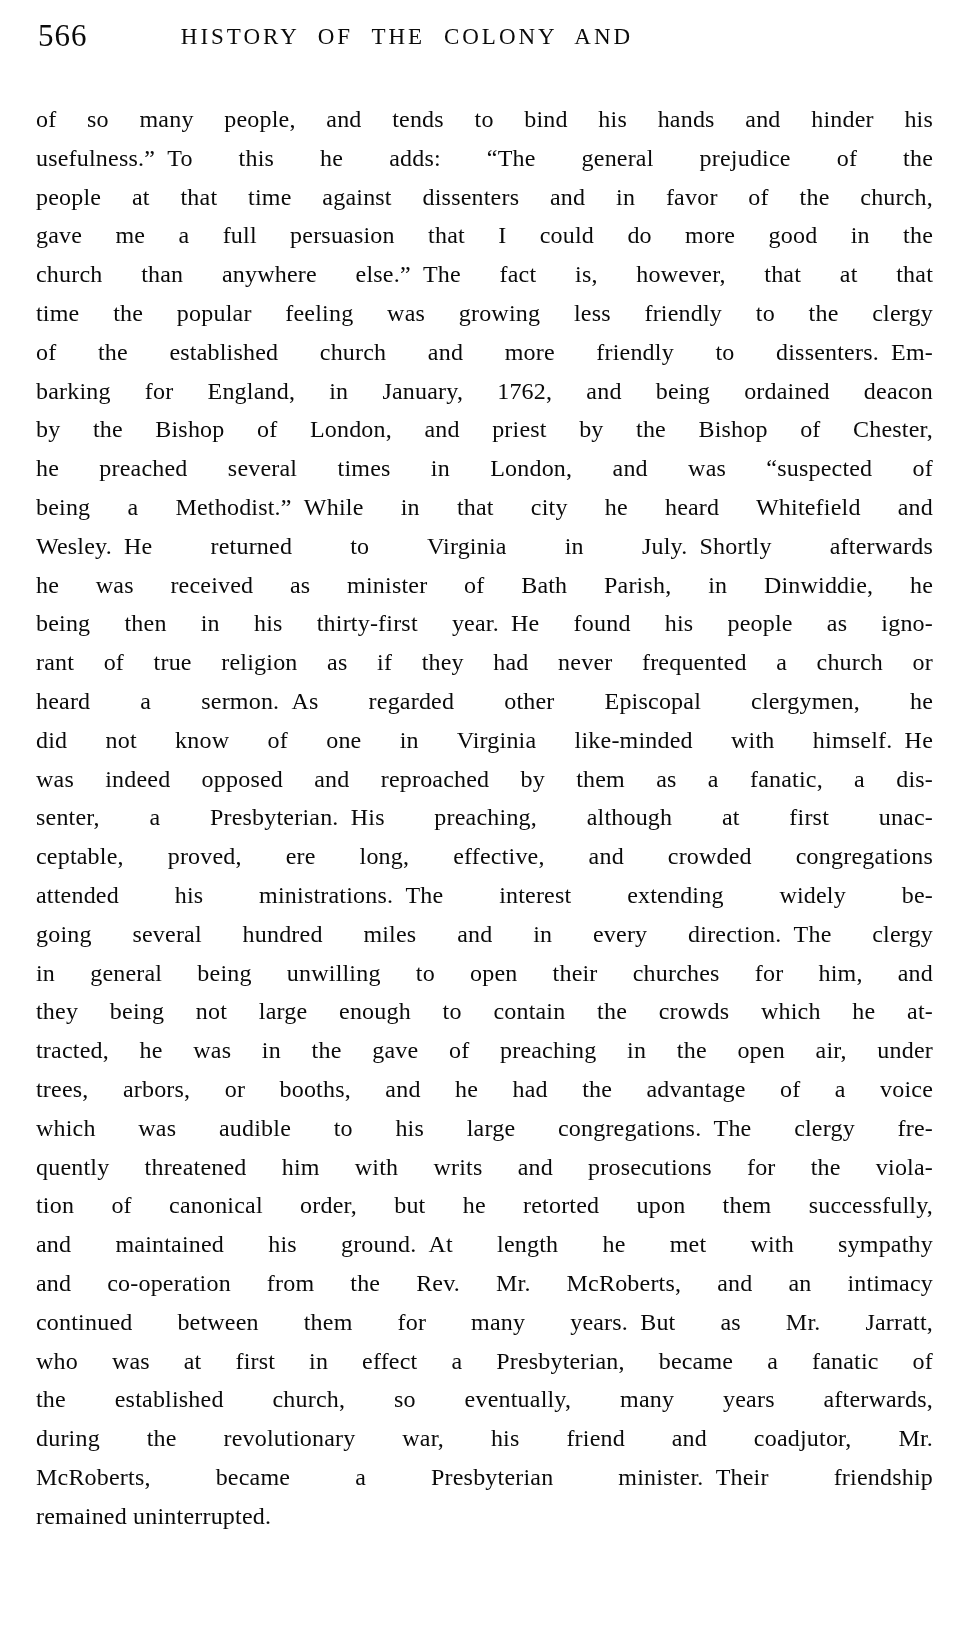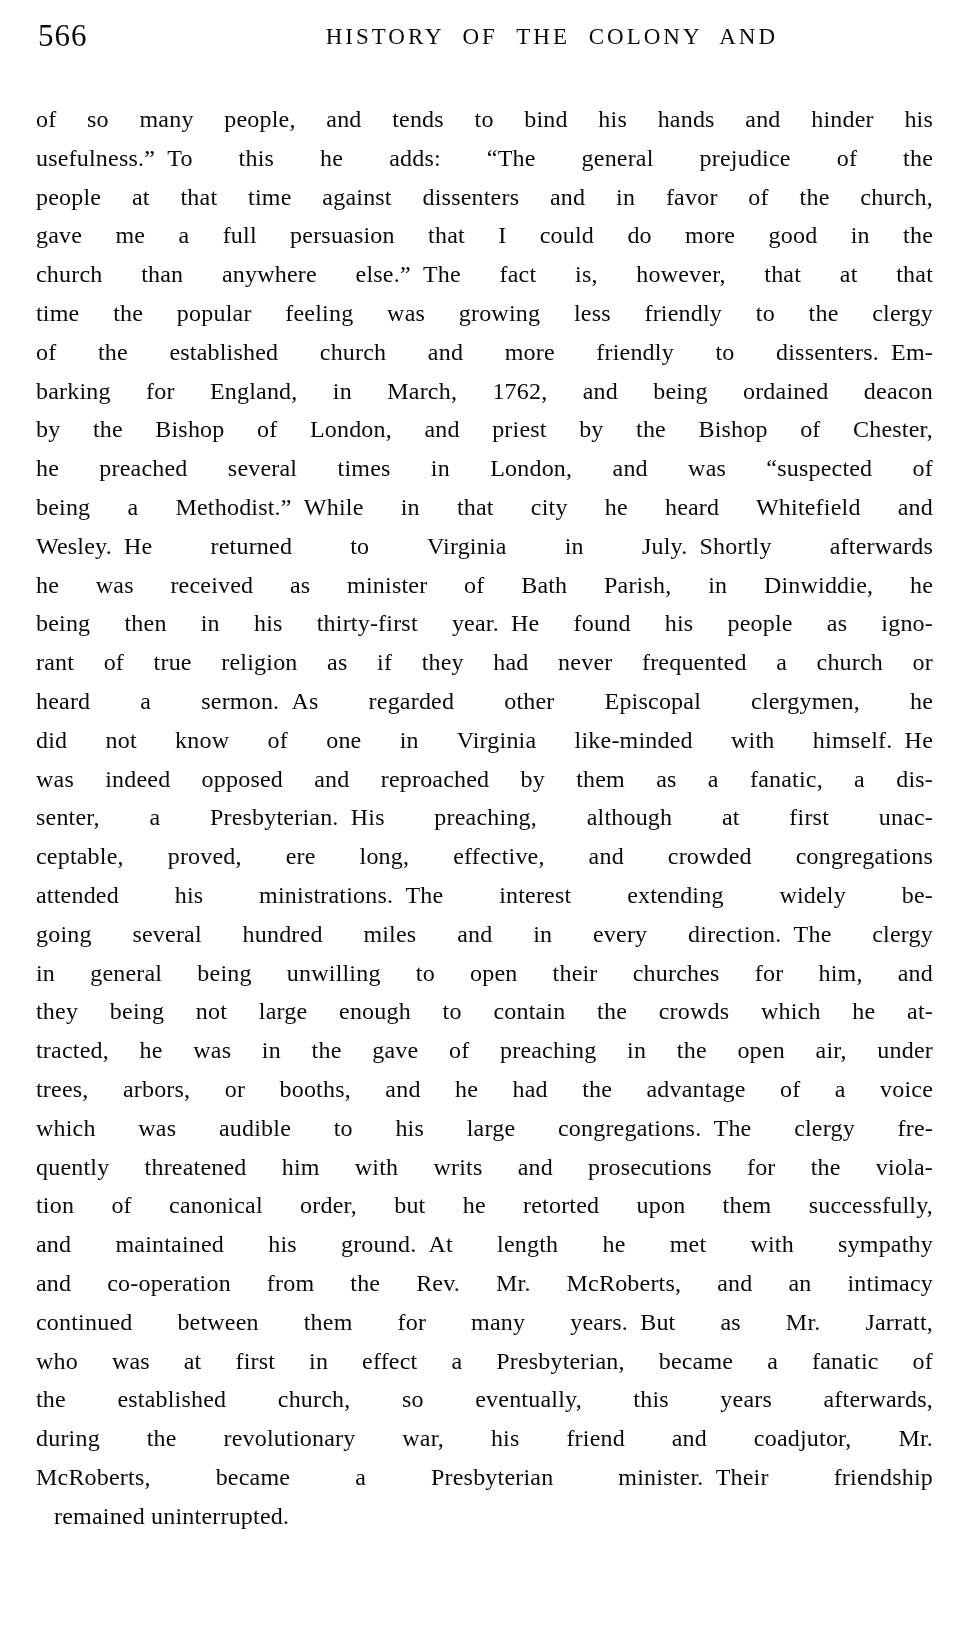--- a/index.html
+++ b/index.html
@@ -35,21 +35,21 @@
     left: 2px;
     top: 0;
     font-size: 31px;
     letter-spacing: 1px;
   }
   .running-title {
     position: absolute;
     left: 0;
     right: 0;
     top: 6px;
-    text-align: right;
+    text-align: center;
     font-size: 23px;
     letter-spacing: 3px;
     word-spacing: 10px;
     white-space: nowrap;
   }
   .body-text {
     position: absolute;
     top: 100px;
     left: 36px;
     width: 897px;
@@ -57,41 +57,40 @@
   .line {
     font-size: 24px;
     line-height: 38.8px;
     text-align: justify;
     text-align-last: justify;
     white-space: normal;
     letter-spacing: 0.2px;
   }
   .line.last {
     text-align-last: left;
-    margin-left: 18px;
   }
 </style>
 </head>
 <body>
 
 <div class="page">
   <div class="page-header">
     <span class="page-number">566</span>
     <div class="running-title">HISTORY OF THE COLONY AND</div>
   </div>
 
   <div class="body-text">
       <div class="line">of so many people, and tends to bind his hands and hinder his</div>
       <div class="line">usefulness.” To this he adds: “The general prejudice of the</div>
       <div class="line">people at that time against dissenters and in favor of the church,</div>
       <div class="line">gave me a full persuasion that I could do more good in the</div>
       <div class="line">church than anywhere else.” The fact is, however, that at that</div>
       <div class="line">time the popular feeling was growing less friendly to the clergy</div>
       <div class="line">of the established church and more friendly to dissenters. Em-</div>
-      <div class="line">barking for England, in March, 1762, and being ordained deacon</div>
+      <div class="line">barking for England, in January, 1762, and being ordained deacon</div>
       <div class="line">by the Bishop of London, and priest by the Bishop of Chester,</div>
       <div class="line">he preached several times in London, and was “suspected of</div>
       <div class="line">being a Methodist.” While in that city he heard Whitefield and</div>
       <div class="line">Wesley. He returned to Virginia in July. Shortly afterwards</div>
       <div class="line">he was received as minister of Bath Parish, in Dinwiddie, he</div>
       <div class="line">being then in his thirty-first year. He found his people as igno-</div>
       <div class="line">rant of true religion as if they had never frequented a church or</div>
       <div class="line">heard a sermon. As regarded other Episcopal clergymen, he</div>
       <div class="line">did not know of one in Virginia like-minded with himself. He</div>
       <div class="line">was indeed opposed and reproached by them as a fanatic, a dis-</div>
@@ -103,18 +102,18 @@
       <div class="line">they being not large enough to contain the crowds which he at-</div>
       <div class="line">tracted, he was in the gave of preaching in the open air, under</div>
       <div class="line">trees, arbors, or booths, and he had the advantage of a voice</div>
       <div class="line">which was audible to his large congregations. The clergy fre-</div>
       <div class="line">quently threatened him with writs and prosecutions for the viola-</div>
       <div class="line">tion of canonical order, but he retorted upon them successfully,</div>
       <div class="line">and maintained his ground. At length he met with sympathy</div>
       <div class="line">and co-operation from the Rev. Mr. McRoberts, and an intimacy</div>
       <div class="line">continued between them for many years. But as Mr. Jarratt,</div>
       <div class="line">who was at first in effect a Presbyterian, became a fanatic of</div>
-      <div class="line">the established church, so eventually, this years afterwards,</div>
+      <div class="line">the established church, so eventually, many years afterwards,</div>
       <div class="line">during the revolutionary war, his friend and coadjutor, Mr.</div>
       <div class="line">McRoberts, became a Presbyterian minister. Their friendship</div>
       <div class="line last">remained uninterrupted.</div>
     </div>
 </div>
 
 </body></html>

